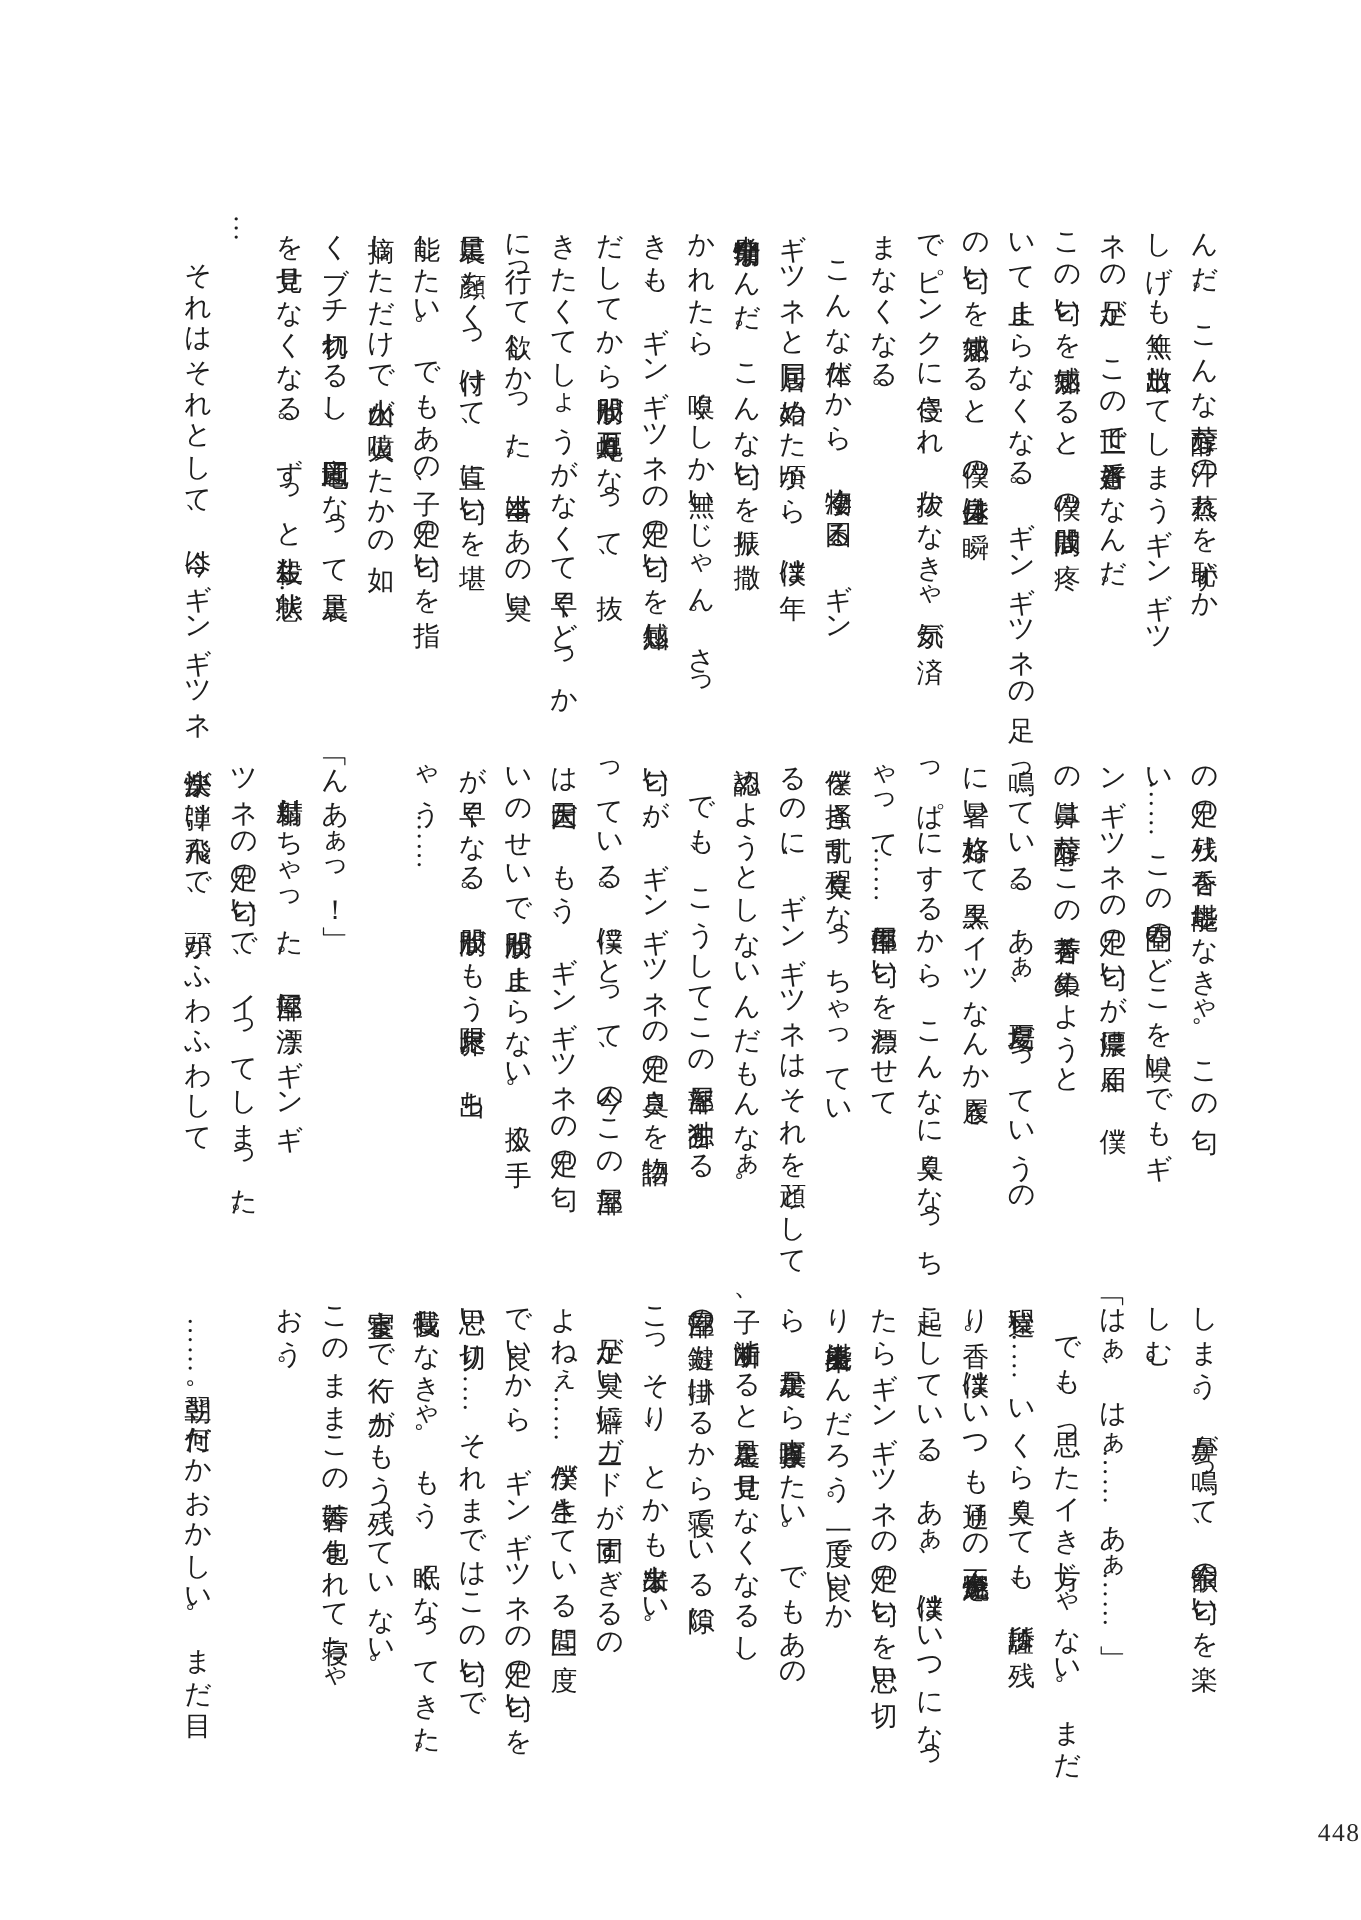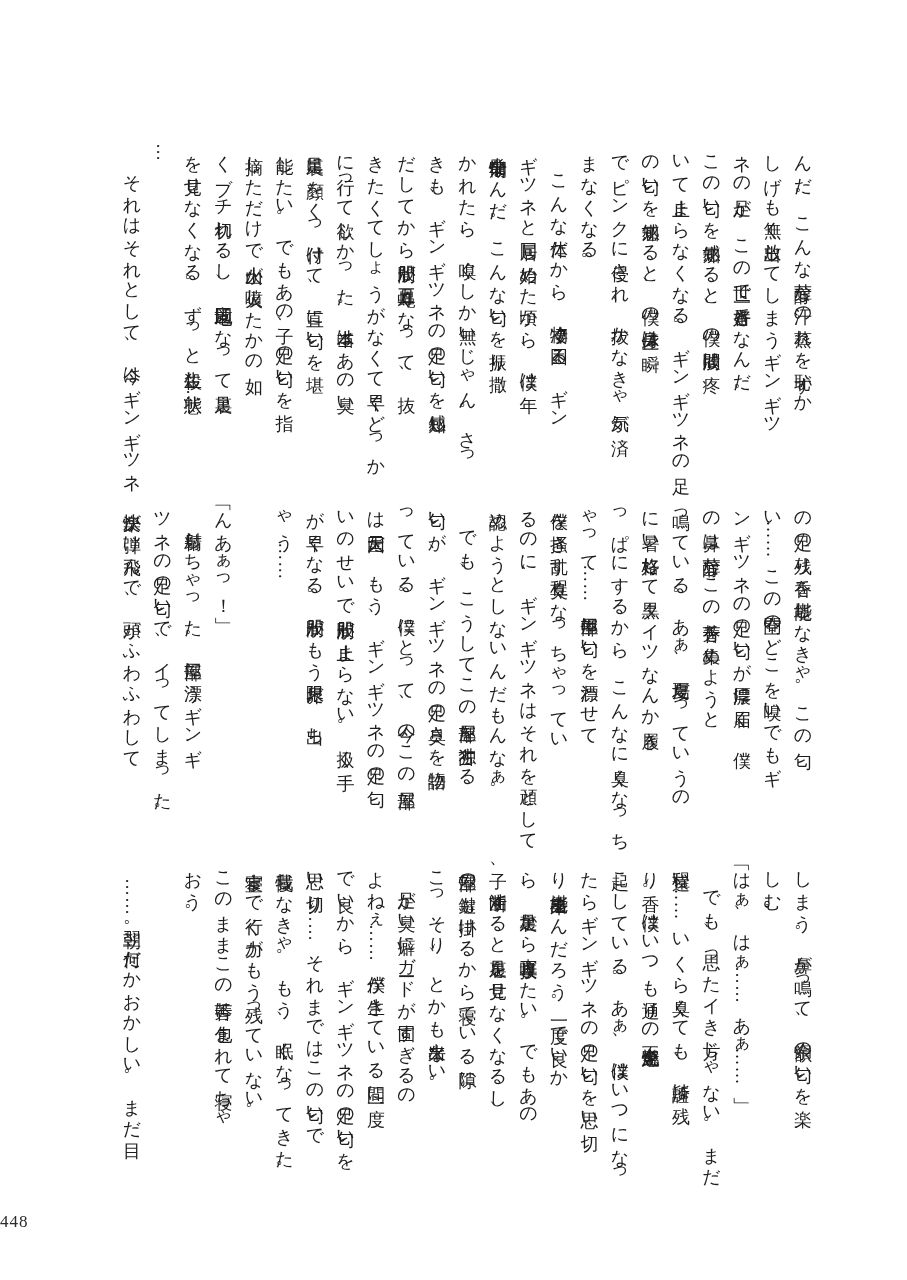--- a/index.html
+++ b/index.html
@@ -36,21 +36,21 @@
   .tcol {
     margin: 0;
     padding: 0;
     white-space: pre-wrap;
   }
   .page-number {
     position: absolute;
     top: 1212px;
     left: 0;
     width: 100%;
-    text-align: left;
+    text-align: right;
     font-size: 17px;
     letter-spacing: 1px;
     color: #2a2a2a;
   }
 </style>
 </head>
 <body>
 
 <div class="page">
 

